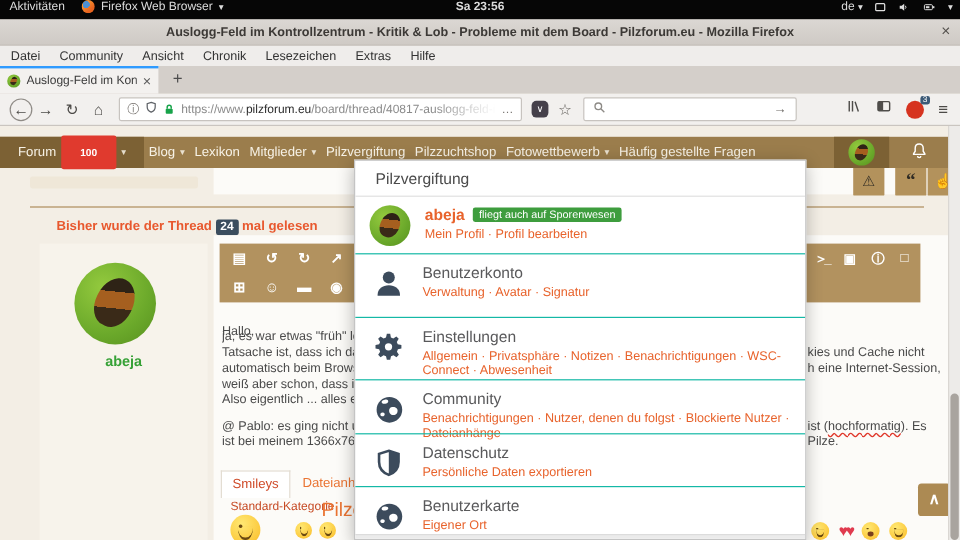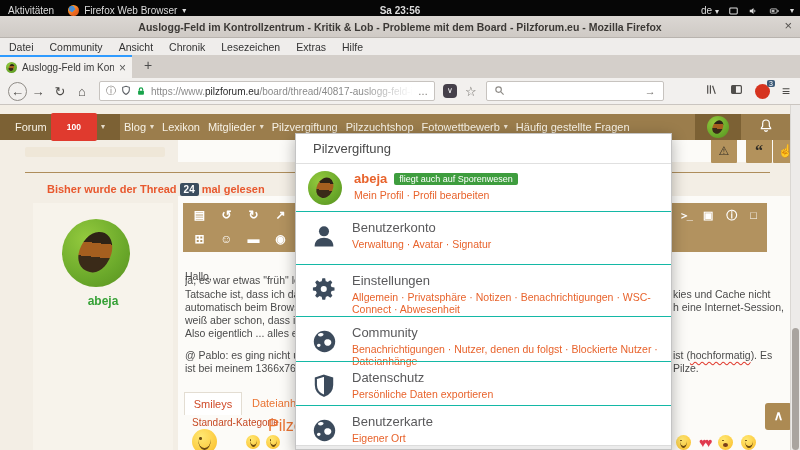--- a/index.html
+++ b/index.html
@@ -1,19 +1,19 @@
 <!DOCTYPE html>
 <html><head>
 <meta charset="utf-8">
 <style>
 *{margin:0;padding:0;box-sizing:border-box}
 body{background:#888;font-family:"Liberation Sans",sans-serif}
 .screen{position:relative;width:800px;height:450px;overflow:hidden;background:#f3eee5;font-family:"Liberation Sans",sans-serif}
 
-.gnome-bar{position:absolute;left:0;top:0;width:800px;height:16px;background:#060606;color:#dcdcdc;font-size:10px;display:flex;align-items:flex-end;z-index:60}
+.gnome-bar{position:absolute;left:0;top:0;width:800px;height:16px;background:#060606;color:#dcdcdc;font-size:10px;display:flex;align-items:flex-start;z-index:60}
 .gb-left{display:flex;align-items:center;gap:14px;padding-left:8px}
 .gb-app{display:flex;align-items:center;gap:5px}
 .ff-orb{width:11px;height:11px;border-radius:50%;background:radial-gradient(circle at 35% 35%,#4d8fd1 0 28%,transparent 30%),linear-gradient(140deg,#ffb13d,#e8641f 70%)}
 .gb-clock{position:absolute;left:50%;transform:translateX(-50%);font-weight:bold}
 .gb-right{position:absolute;right:6px;display:flex;align-items:center;gap:9px}
 .gb-ic svg{display:block}
 
 .titlebar{position:absolute;left:0;top:16px;width:800px;height:22px;background:linear-gradient(#dbd7d3,#cfcac5);border-bottom:1px solid #b8b3ae;display:flex;align-items:center;justify-content:center;font-size:10.5px;font-weight:bold;color:#3c3936;z-index:55}
 .win-close{position:absolute;right:8px;top:2px;font-size:13px;color:#55524e;font-weight:normal}
 .menubar{position:absolute;left:0;top:38px;width:800px;height:17px;background:#efedeb;display:flex;align-items:center;gap:16px;padding-left:9px;font-size:10.5px;color:#333;z-index:54}

